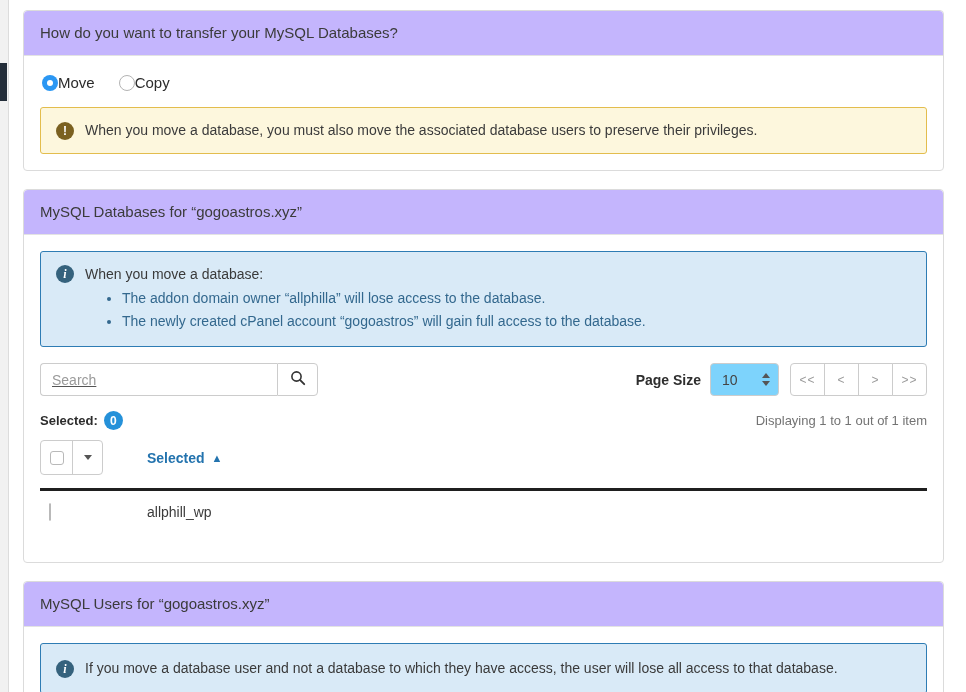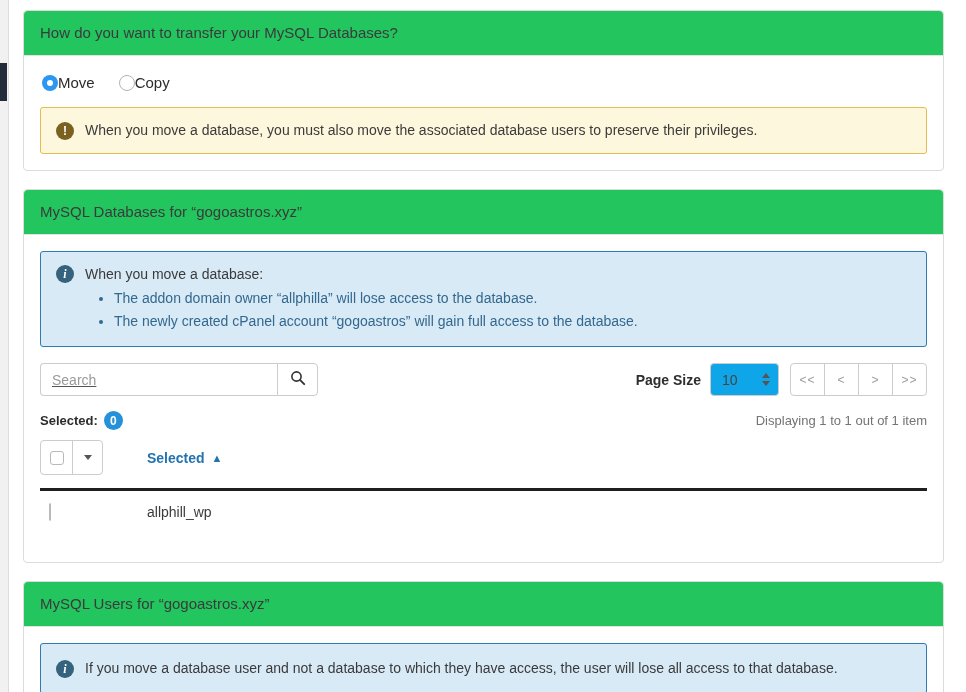--- a/index.html
+++ b/index.html
@@ -20,21 +20,21 @@
     position: absolute; left: 0; top: 63px; width: 7px; height: 38px;
     background: #232d39;
   }
   .content { margin: 10px 22px 0 23px; width: 921px; }
 
   .panel {
     background: #fff; border: 1px solid #dbdbdb; border-radius: 4px;
     margin-bottom: 18px;
   }
   .panel-header {
-    background: #22c55e; border-bottom: 1px solid #e3e3e3;
+    background: #c4b5fd; border-bottom: 1px solid #e3e3e3;
     border-radius: 4px 4px 0 0;
     padding: 12px 16px; font-size: 15px; color: #3b3b3b; line-height: 20px;
   }
   .panel-body { padding: 16px; }
 
   
   .radio-row { display: flex; align-items: center; gap: 24px; margin: 2px 0 16px 2px; }
   .radio { display: flex; align-items: center; font-size: 15px; color: #2c2c2c; cursor: pointer; }
   .radio-circle { width: 16px; height: 16px; border-radius: 50%; position: relative; }
   .radio-circle.on { background: #2b97f3; }
@@ -53,42 +53,42 @@
   .icon-circle {
     min-width: 18px; width: 18px; height: 18px; border-radius: 50%;
     color: #fff; display: flex; align-items: center; justify-content: center;
     font-size: 12px; font-weight: bold; line-height: 1;
   }
   .icon-warning { background: #7b6120; }
   .icon-info { background: #35627d; font-family: "Liberation Serif", "DejaVu Serif", serif; font-style: italic; }
   .alert-info .icon-circle { margin-top: 1px; }
   .alert-info.single .icon-circle { margin-top: 0; }
   .info-body ul { margin: 3px 0 0; padding-left: 25px; color: #33688e; }
-  .info-body li { margin: 2px 4px; }
+  .info-body li { margin: 2px 12px; }
 
   
   .toolbar { display: flex; justify-content: space-between; align-items: center; margin-top: 16px; }
   .search-group { display: flex; }
   .search-input {
     width: 237px; height: 33px; border: 1px solid #ccc; border-right: none;
     border-radius: 4px 0 0 4px; padding: 0 11px; font-size: 14px; color: #555;
     font-family: inherit; outline: none; text-decoration: underline;
   }
   .search-input::placeholder { color: #9a9a9a; }
   .search-btn {
     width: 41px; height: 33px; border: 1px solid #ccc; background: #fff;
     border-radius: 0 4px 4px 0; display: flex; align-items: center; justify-content: center;
     cursor: pointer; padding: 0;
   }
   .right-tools { display: flex; align-items: center; justify-content: flex-end; }
   .page-size-label { font-weight: bold; font-size: 14px; margin-right: 9px; color: #2e2e2e; }
   .select-box {
     width: 69px; height: 33px; border: 1px solid #ccc; border-radius: 4px;
     display: flex; align-items: center; justify-content: space-between;
-    padding: 0 8px 0 11px; color: #444; margin-right: 11px; background: #0ea5e9; cursor: pointer;
+    padding: 0 8px 0 11px; color: #444; margin-right: 11px; background: #7dd3fc; cursor: pointer;
   }
   .spinner { display: flex; flex-direction: column; align-items: center; }
   .tri-up { width: 0; height: 0; border-left: 4px solid transparent; border-right: 4px solid transparent; border-bottom: 5px solid #555; margin-bottom: 3px; }
   .tri-down { width: 0; height: 0; border-left: 4px solid transparent; border-right: 4px solid transparent; border-top: 5px solid #555; }
   .pager { display: flex; }
   .pager button {
     min-width: 35px; height: 33px; border: 1px solid #ccc; background: #fff;
     color: #9b9b9b; font-size: 12px; margin-left: -1px; letter-spacing: 1px;
     cursor: pointer; font-family: inherit;
   }

